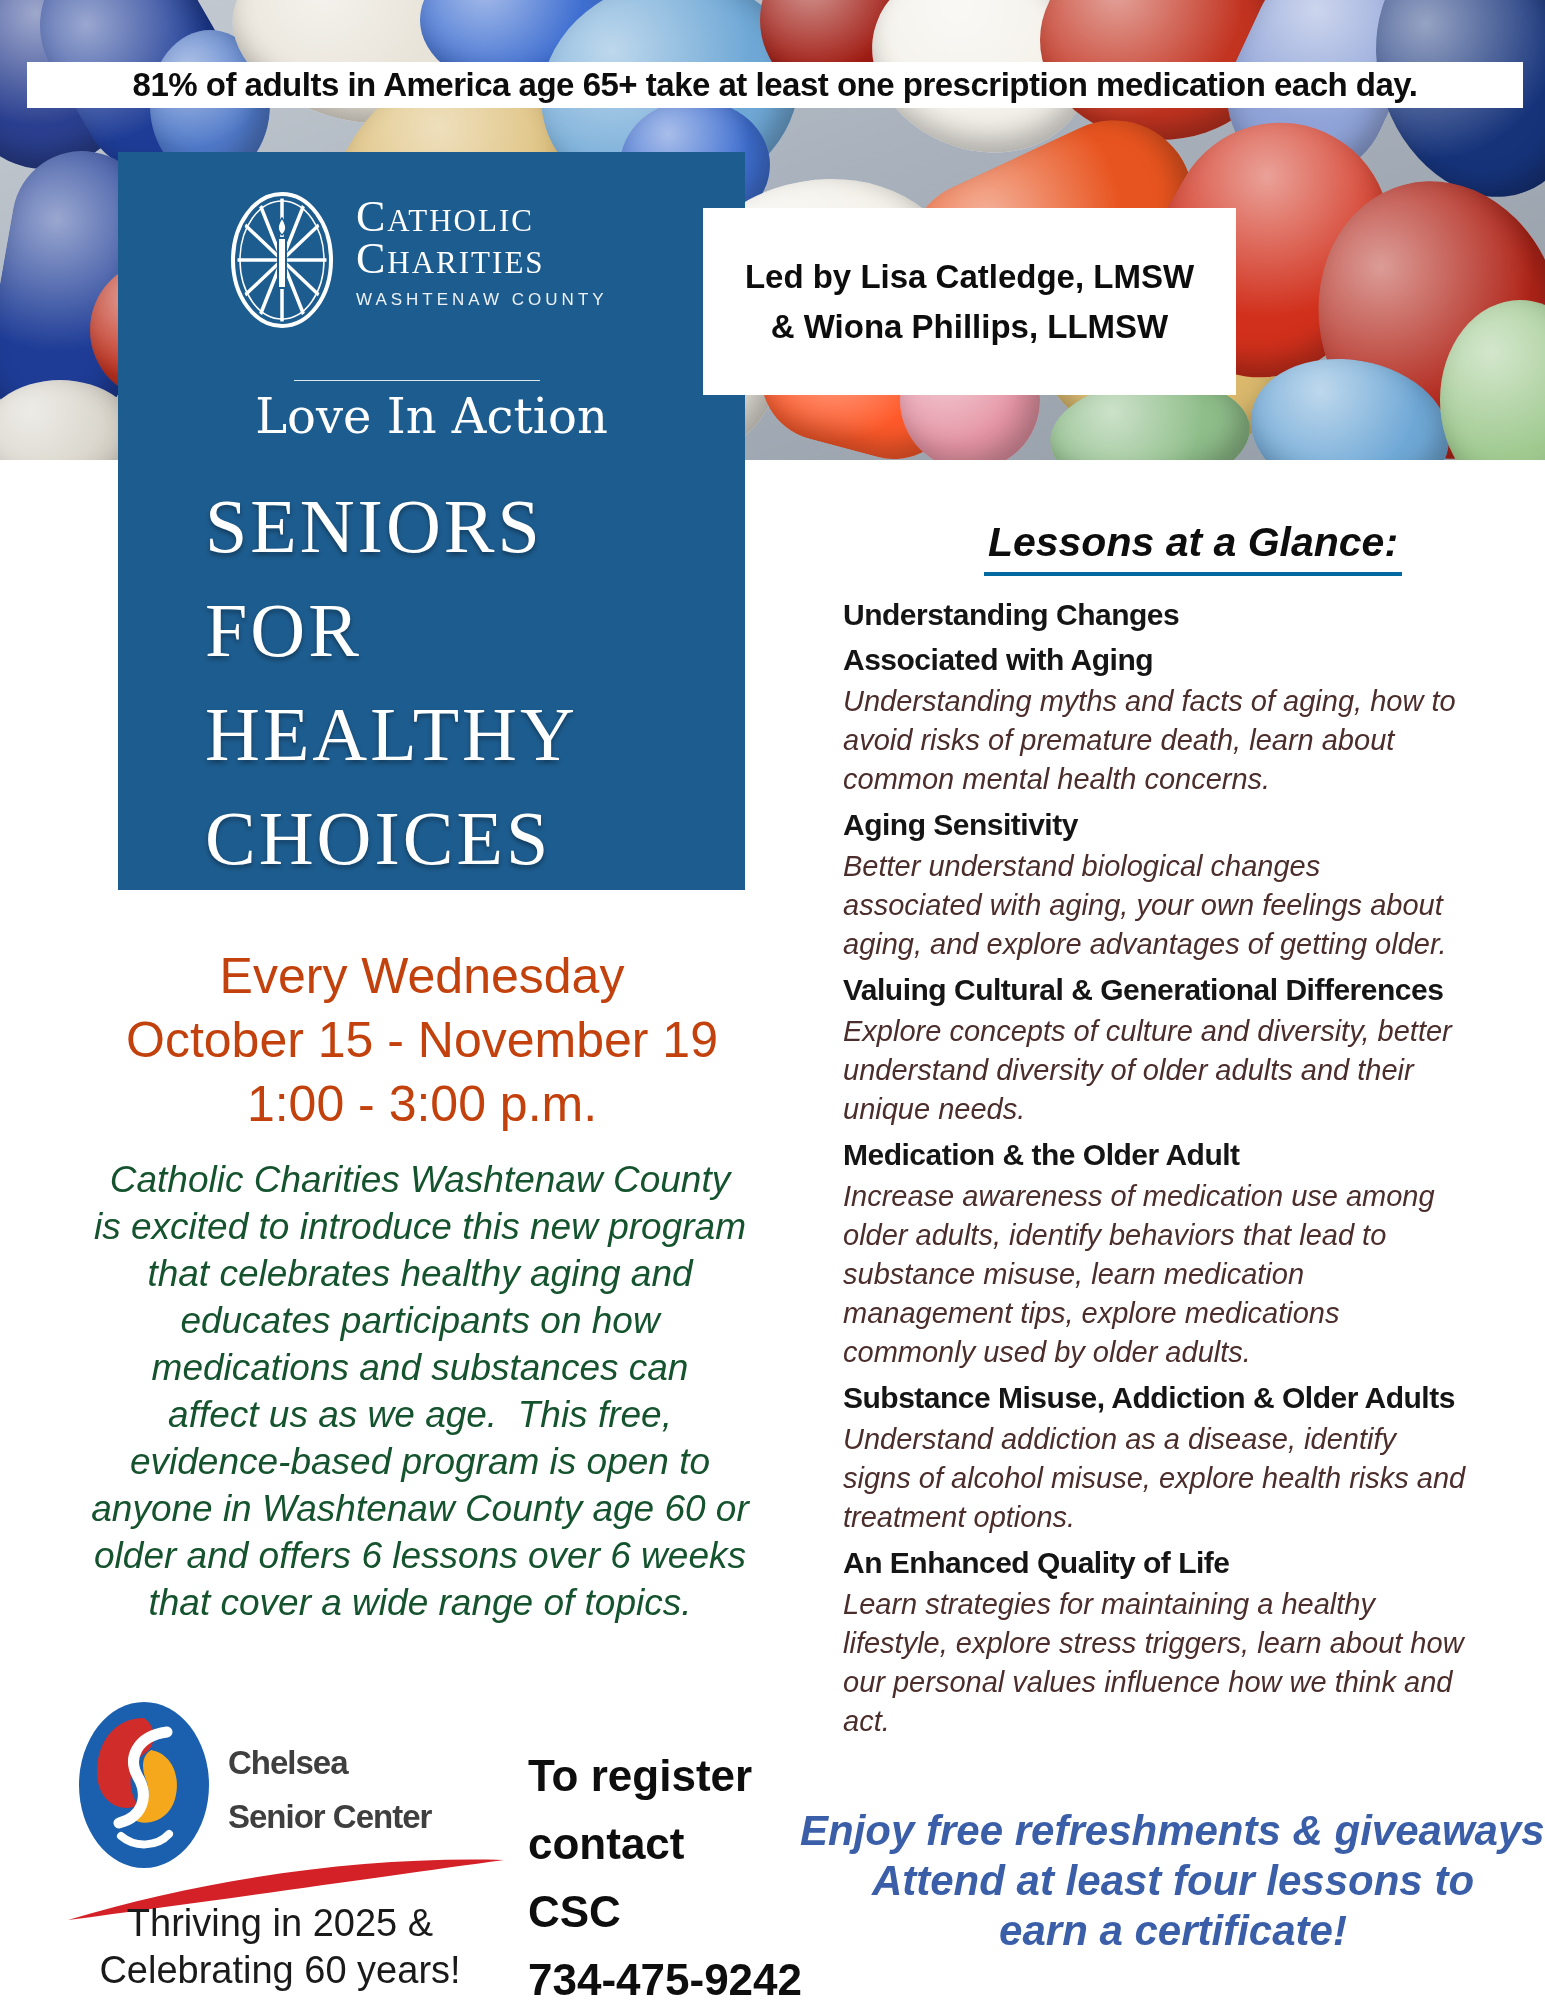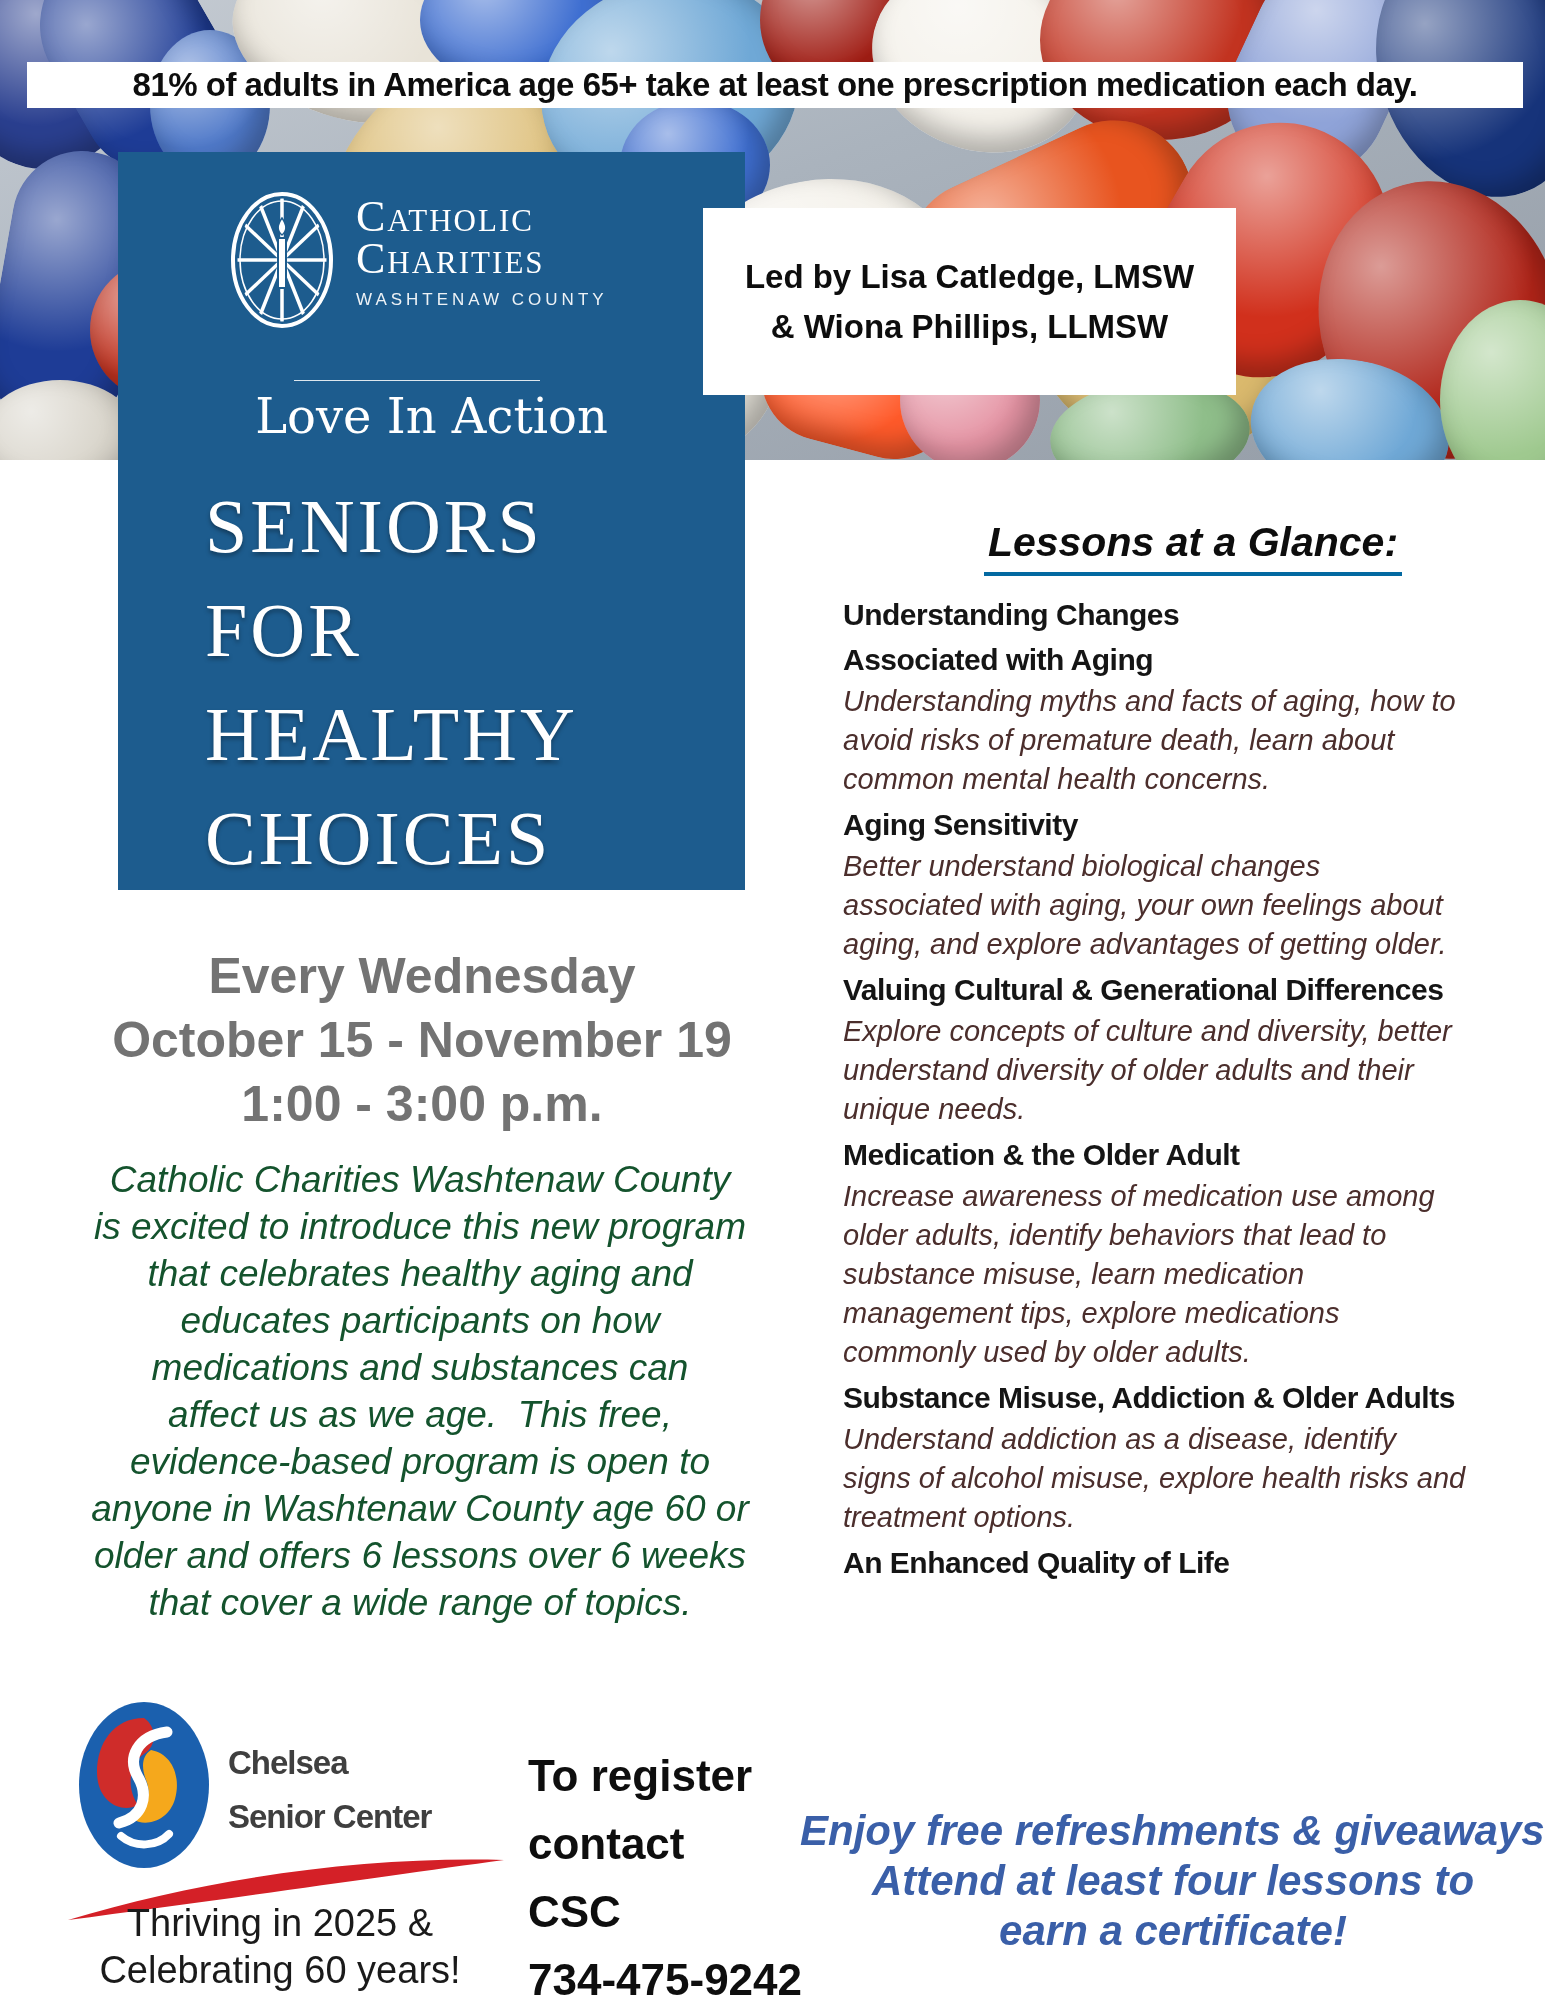--- a/index.html
+++ b/index.html
@@ -35,21 +35,21 @@
   
   .lessons{position:absolute;left:843px;top:520px;width:700px;}
   .lh-wrap{text-align:center;margin-bottom:16px;}
   .lh-wrap span{display:inline-block;font-size:41px;line-height:44px;font-weight:bold;font-style:italic;
                 color:#0d0d0d;border-bottom:4px solid #0369a1;padding:0 4px 8px 4px;white-space:pre;}
   .lesson .lt{font-size:30px;font-weight:bold;line-height:45px;color:#151515;letter-spacing:-.5px;
               margin-top:3px;white-space:pre;}
   .lesson .ld{font-size:29px;font-style:italic;line-height:39px;color:#4b2e2c;white-space:pre;}
   
   .schedule{position:absolute;left:60px;top:944px;width:724px;text-align:center;
-            font-size:50px;font-weight:bold;line-height:64px;color:#737373;white-space:pre;}
+            font-size:50px;font-weight:normal;line-height:64px;color:#c2410c;white-space:pre;}
   .intro{position:absolute;left:55px;top:1156px;width:730px;text-align:center;
          font-size:37px;font-style:italic;line-height:47px;color:#14532d;white-space:pre;}
   
   .cs-logo{position:absolute;left:77px;top:1700px;}
   .cs-name{position:absolute;left:228px;top:1736px;font-size:33px;font-weight:bold;line-height:54px;
            letter-spacing:-1px;color:#3f3f3f;white-space:pre;}
   .cs-swoosh{position:absolute;left:66px;top:1848px;}
   .cs-tagline{position:absolute;left:60px;top:1900px;width:440px;text-align:center;
               font-size:38px;line-height:47px;color:#1a1a1a;white-space:pre;}
   
@@ -171,20 +171,24 @@
 commonly used by older adults.</div>
     </div>
     <div class="lesson">
       <div class="lt">Substance Misuse, Addiction &amp; Older Adults</div>
       <div class="ld">Understand addiction as a disease, identify
 signs of alcohol misuse, explore health risks and
 treatment options.</div>
     </div>
     <div class="lesson">
       <div class="lt">An Enhanced Quality of Life</div>
+      <div class="ld">Learn strategies for maintaining a healthy
+lifestyle, explore stress triggers, learn about how
+our personal values influence how we think and
+act.</div>
     </div>
   </div>
 
   <div class="schedule">Every Wednesday
 October 15 - November 19
 1:00 - 3:00 p.m.</div>
 
   <div class="intro">Catholic Charities Washtenaw County
 is excited to introduce this new program
 that celebrates healthy aging and

